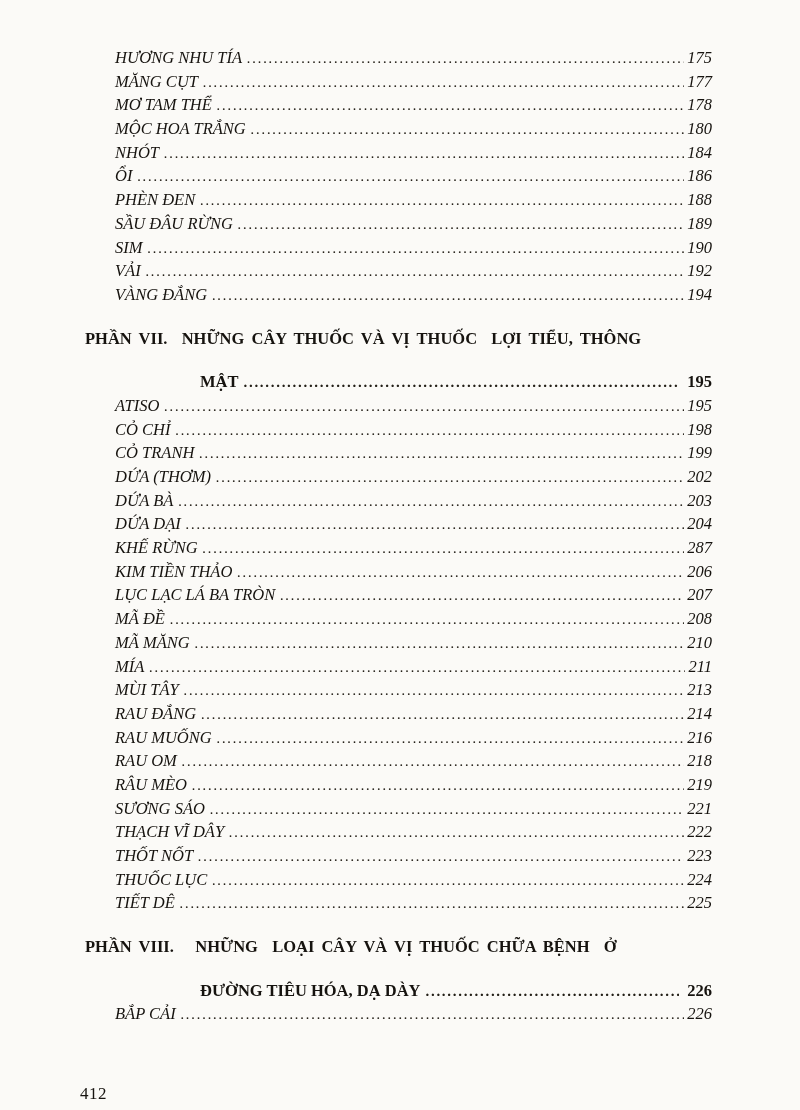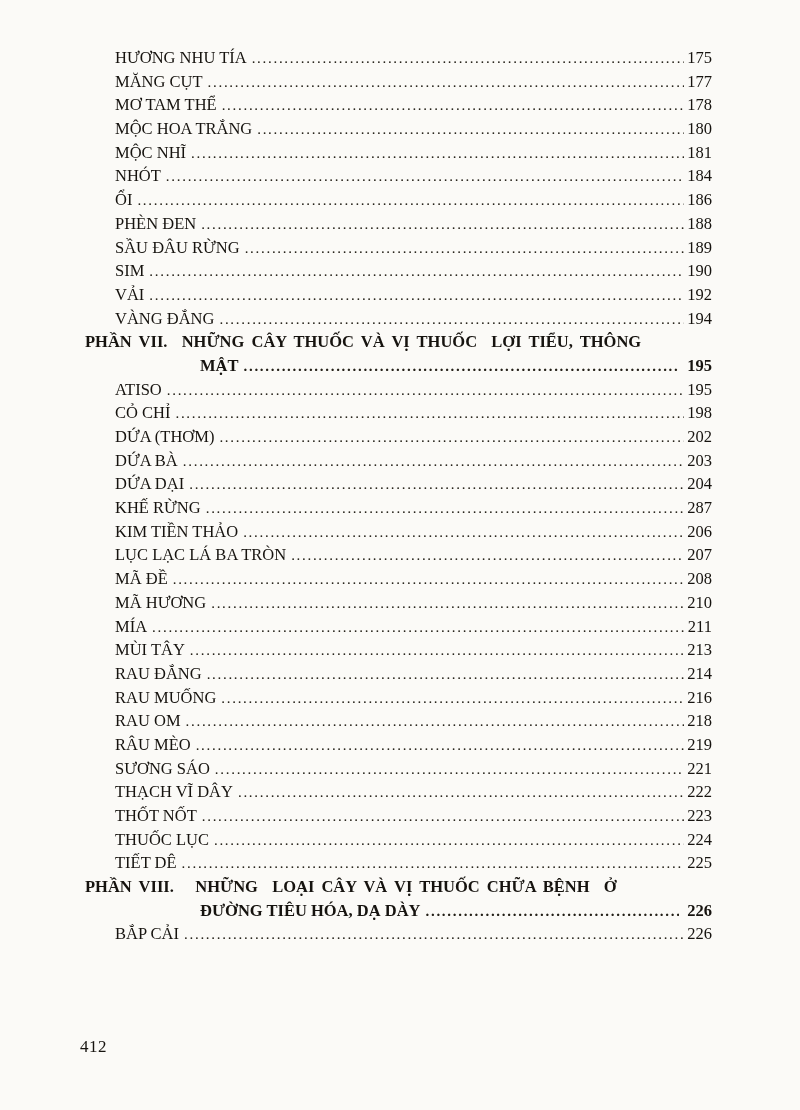--- a/index.html
+++ b/index.html
@@ -18,45 +18,45 @@
   .toc {
     padding: 46px 88px 0 85px;
   }
   .row {
     display: flex;
     align-items: baseline;
     height: 23.7px;
     line-height: 23.7px;
     font-size: 16.5px;
   }
-  .row.item { padding-left: 30px; }
+  .row.item { padding-left: 30px; font-style: italic; }
   .label { white-space: pre; }
   .leader {
     flex: 1 1 auto;
     overflow: hidden;
     white-space: nowrap;
     margin-left: 5px;
     margin-right: 3px;
     min-width: 10px;
   }
   .leader::after {
     content: "........................................................................................................................................................";
     letter-spacing: 1.7px;
     font-size: 15px;
     color: #242018;
   }
   .pagenum { white-space: nowrap; text-align: center; }
-  .section { font-weight: bold; }
+  .section { font-weight: bold; margin-top: 20px; }
   .section.line1 .label { word-spacing: 3px; }
   .section.line2 { padding-left: 115px; }
   .section .pagenum { margin-left: 5px; }
   .folio {
     position: absolute;
     left: 80px;
-    top: 1037px;
+    top: 1084px;
     font-size: 17px;
     letter-spacing: 0.5px;
   }
 </style>
 </head>
 <body>
 
 <div class="page">
   <div class="toc" id="toc">
       <div class="row item">
@@ -73,25 +73,20 @@
         <span class="label">MƠ TAM THỂ</span>
         <span class="leader"></span>
         <span class="pagenum">178</span>
       </div>
       <div class="row item">
         <span class="label">MỘC HOA TRẮNG</span>
         <span class="leader"></span>
         <span class="pagenum">180</span>
       </div>
       <div class="row item">
-        <span class="label">MỘC NHĨ</span>
-        <span class="leader"></span>
-        <span class="pagenum">181</span>
-      </div>
-      <div class="row item">
         <span class="label">NHÓT</span>
         <span class="leader"></span>
         <span class="pagenum">184</span>
       </div>
       <div class="row item">
         <span class="label">ỔI</span>
         <span class="leader"></span>
         <span class="pagenum">186</span>
       </div>
       <div class="row item">
@@ -131,20 +126,25 @@
         <span class="label">ATISO</span>
         <span class="leader"></span>
         <span class="pagenum">195</span>
       </div>
       <div class="row item">
         <span class="label">CỎ CHỈ</span>
         <span class="leader"></span>
         <span class="pagenum">198</span>
       </div>
       <div class="row item">
+        <span class="label">CỎ TRANH</span>
+        <span class="leader"></span>
+        <span class="pagenum">199</span>
+      </div>
+      <div class="row item">
         <span class="label">DỨA (THƠM)</span>
         <span class="leader"></span>
         <span class="pagenum">202</span>
       </div>
       <div class="row item">
         <span class="label">DỨA BÀ</span>
         <span class="leader"></span>
         <span class="pagenum">203</span>
       </div>
       <div class="row item">
@@ -166,21 +166,21 @@
         <span class="label">LỤC LẠC LÁ BA TRÒN</span>
         <span class="leader"></span>
         <span class="pagenum">207</span>
       </div>
       <div class="row item">
         <span class="label">MÃ ĐỀ</span>
         <span class="leader"></span>
         <span class="pagenum">208</span>
       </div>
       <div class="row item">
-        <span class="label">MÃ HƯƠNG</span>
+        <span class="label">MÃ MĂNG</span>
         <span class="leader"></span>
         <span class="pagenum">210</span>
       </div>
       <div class="row item">
         <span class="label">MÍA</span>
         <span class="leader"></span>
         <span class="pagenum">211</span>
       </div>
       <div class="row item">
         <span class="label">MÙI TÂY</span>

